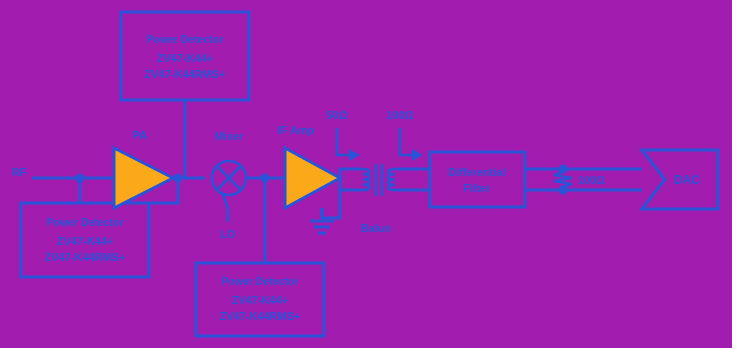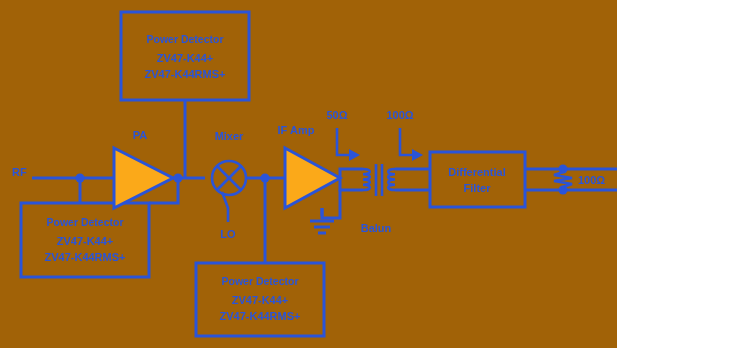--- a/index.html
+++ b/index.html
@@ -6,23 +6,23 @@
   html, body {
     margin: 0;
     padding: 0;
     background: #ffffff;
   }
   body {
     font-family: "Liberation Sans", sans-serif;
   }
   #diagram-root {
     position: relative;
-    width: 617px;
+    width: 732px;
     height: 348px;
-    background: #a16207;
+    background: #a21caf;
     overflow: hidden;
   }
   #diagram-svg {
     position: absolute;
     left: 0;
     top: 0;
     width: 745px;
     height: 348px;
   }
   .wire {

